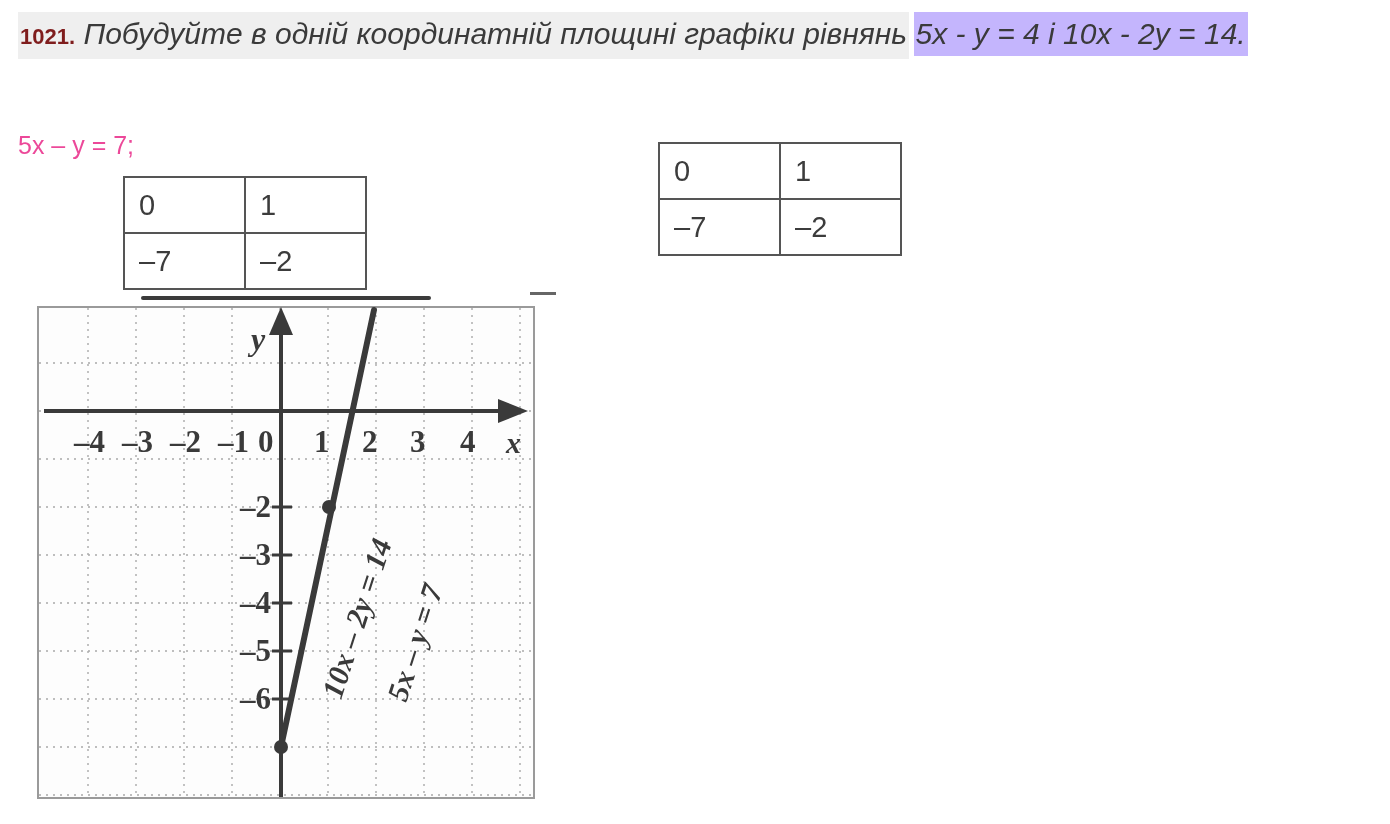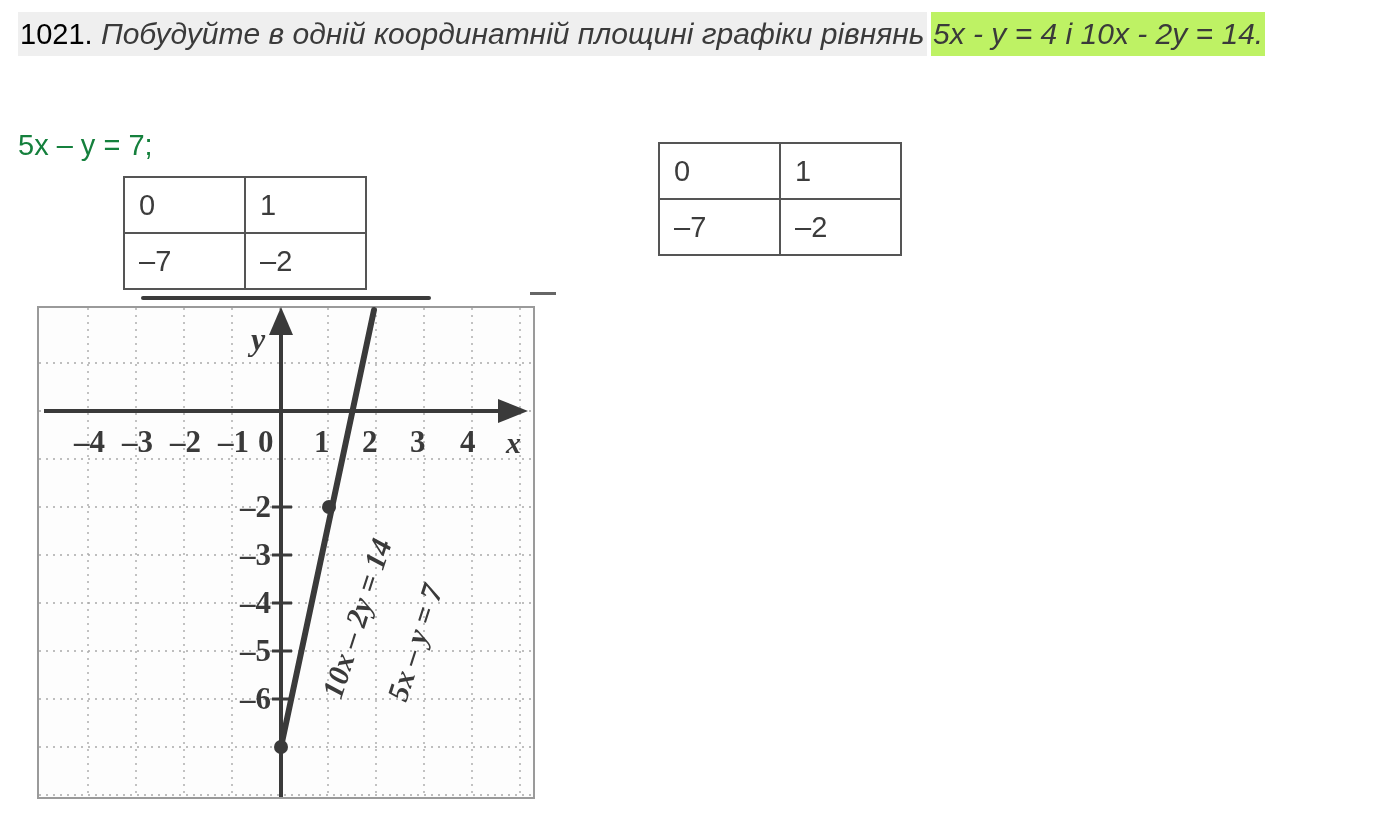--- a/index.html
+++ b/index.html
@@ -29,50 +29,50 @@
     line-height: 44px;
     white-space: pre;
     color: #3a3a3a;
   }
   .stmt-line-1 {
     background: #efefef;
     display: inline-block;
     padding: 0 2px;
   }
   .stmt-num {
-    font-weight: normal;
+    font-weight: bold;
     font-style: normal;
-    font-size: 29px;
-    color: #000000;
+    font-size: 22px;
+    color: #7f1d1d;
   }
   .stmt-line-2 {
-    background: #bef264;
+    background: #c4b5fd;
     display: inline-block;
     padding: 0 2px;
     margin-top: 2px;
   }
 
   
   #solution-area {
     position: absolute;
     left: 18px;
     top: 128px;
     width: 1000px;
   }
   .solution-col {
     position: absolute;
     top: 0;
   }
   .col-left  { left: 0px; }
   .col-right { left: 540px; }
 
   .eq-label {
-    font-size: 29px;
+    font-size: 25px;
     line-height: 34px;
-    color: #15803d;
+    color: #ec4899;
     white-space: pre;
   }
   .value-table {
     border-collapse: collapse;
     margin-top: 14px;
     margin-left: 105px;
   }
   .col-right .value-table { margin-left: 100px; }
   .value-table td {
     border: 2px solid #555;

